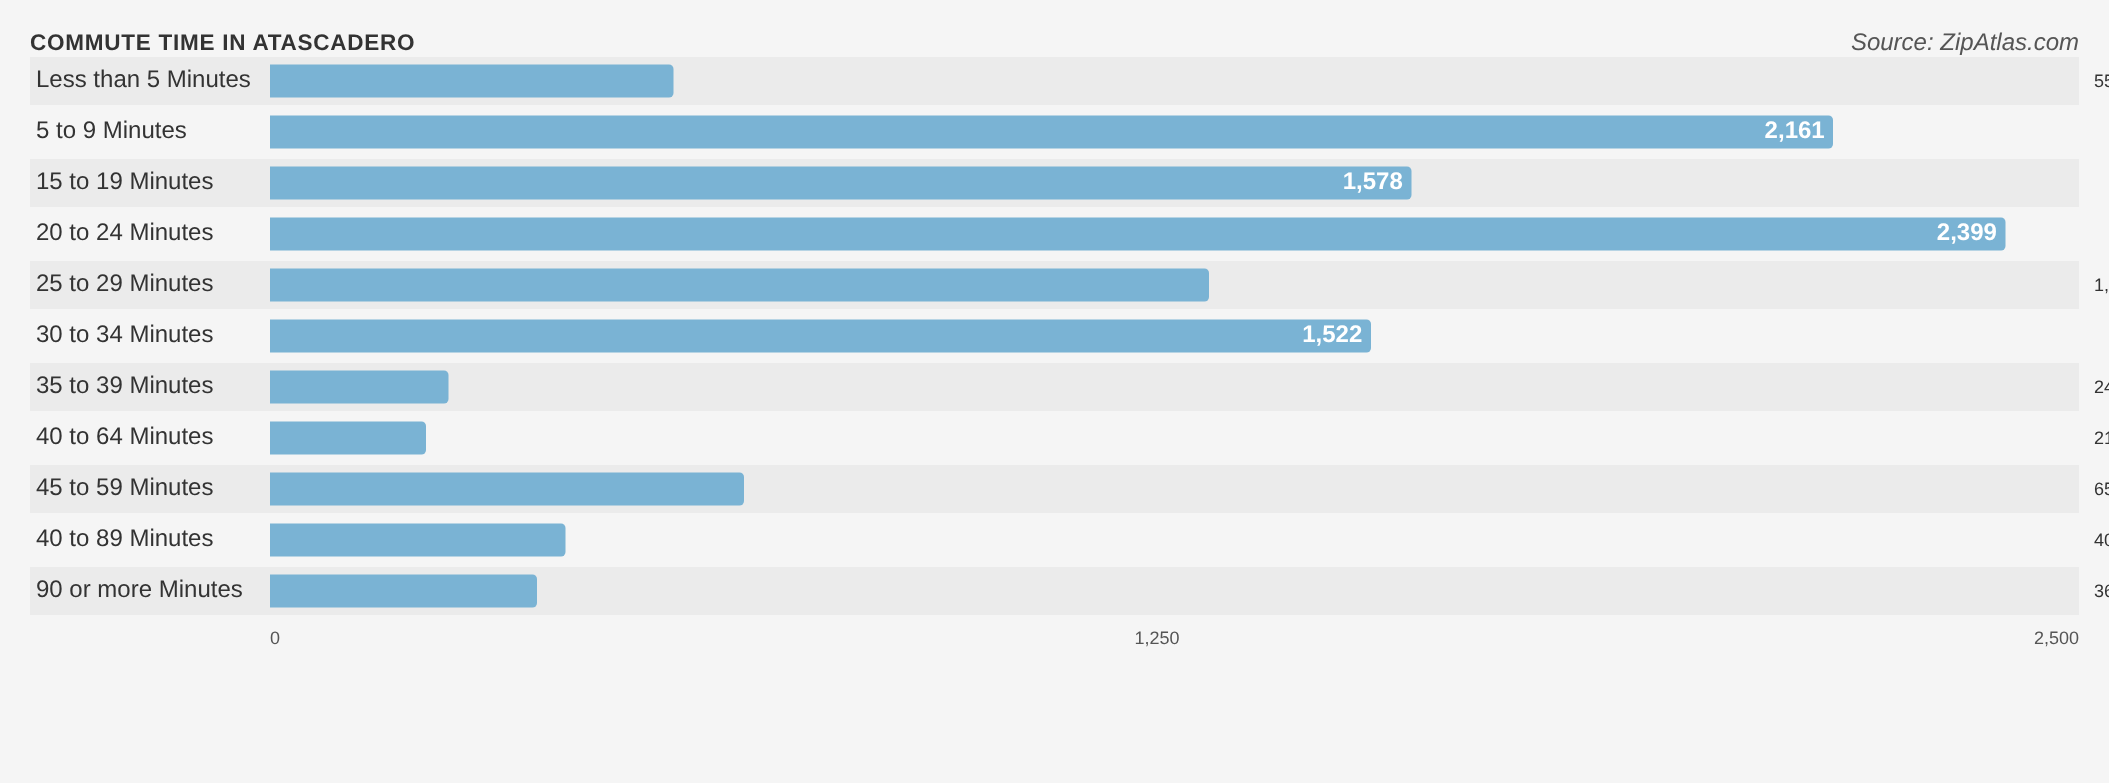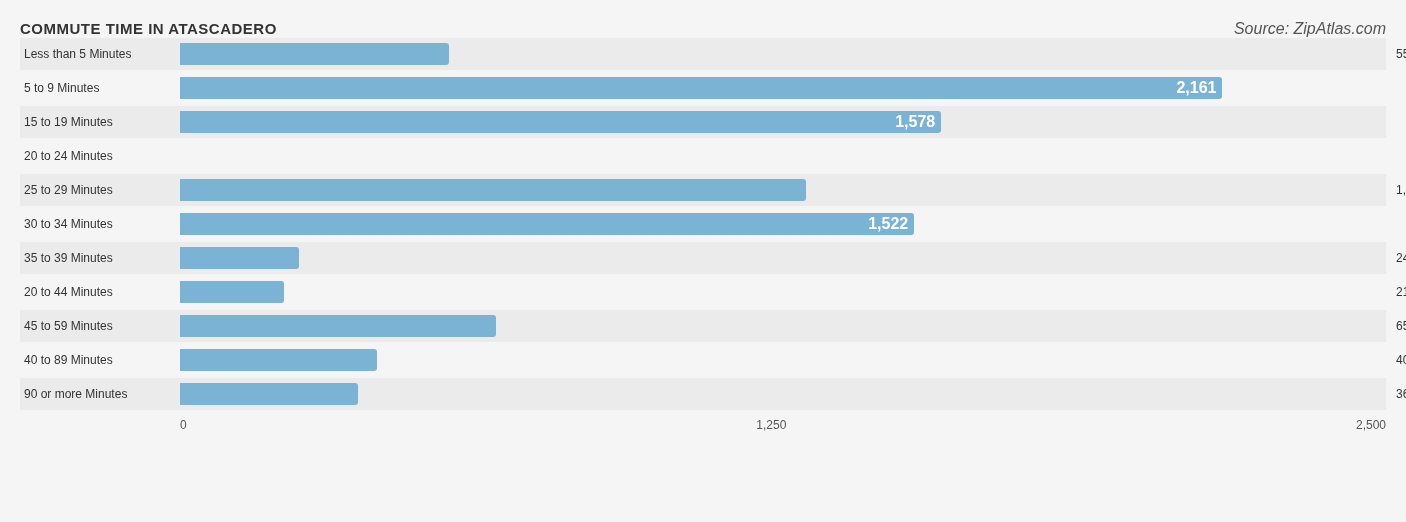--- a/index.html
+++ b/index.html
@@ -43,21 +43,21 @@
     }
     .bar-row:nth-child(odd) {
       background: #ebebeb;
     }
     .bar-row:nth-child(even) {
       background: #f5f5f5;
     }
     .bar-label {
       width: 160px;
       min-width: 160px;
-      font-size: 12px;
+      font-size: 16px;
       color: #333;
       padding-right: 6px;
       padding-left: 4px;
       line-height: 1.2;
     }
     .bar-area {
       flex: 1;
       position: relative;
       height: 28px;
       display: flex;
@@ -132,20 +132,25 @@
       <div class="bar-row">
         <div class="bar-label">15 to 19 Minutes</div>
         <div class="bar-area">
           <div class="bar" style="width: 63.12%;">
             <span class="bar-value-inside">1,578</span>
           </div>
         </div>
       </div>
       <div class="bar-row">
         <div class="bar-label">20 to 24 Minutes</div>
+        <div class="bar-area">
+          <div class="bar" style="width: 95.96%;">
+            <span class="bar-value-inside">2,399</span>
+          </div>
+        </div>
       </div>
       <div class="bar-row">
         <div class="bar-label">25 to 29 Minutes</div>
         <div class="bar-area">
           <div class="bar" style="width: 51.88%;"></div>
           <span class="bar-value">1,297</span>
         </div>
       </div>
       <div class="bar-row">
         <div class="bar-label">30 to 34 Minutes</div>
@@ -156,21 +161,21 @@
         </div>
       </div>
       <div class="bar-row">
         <div class="bar-label">35 to 39 Minutes</div>
         <div class="bar-area">
           <div class="bar" style="width: 9.84%;"></div>
           <span class="bar-value">246</span>
         </div>
       </div>
       <div class="bar-row">
-        <div class="bar-label">20 to 44 Minutes</div>
+        <div class="bar-label">40 to 64 Minutes</div>
         <div class="bar-area">
           <div class="bar" style="width: 8.64%;"></div>
           <span class="bar-value">216</span>
         </div>
       </div>
       <div class="bar-row">
         <div class="bar-label">45 to 59 Minutes</div>
         <div class="bar-area">
           <div class="bar" style="width: 26.2%;"></div>
           <span class="bar-value">655</span>

